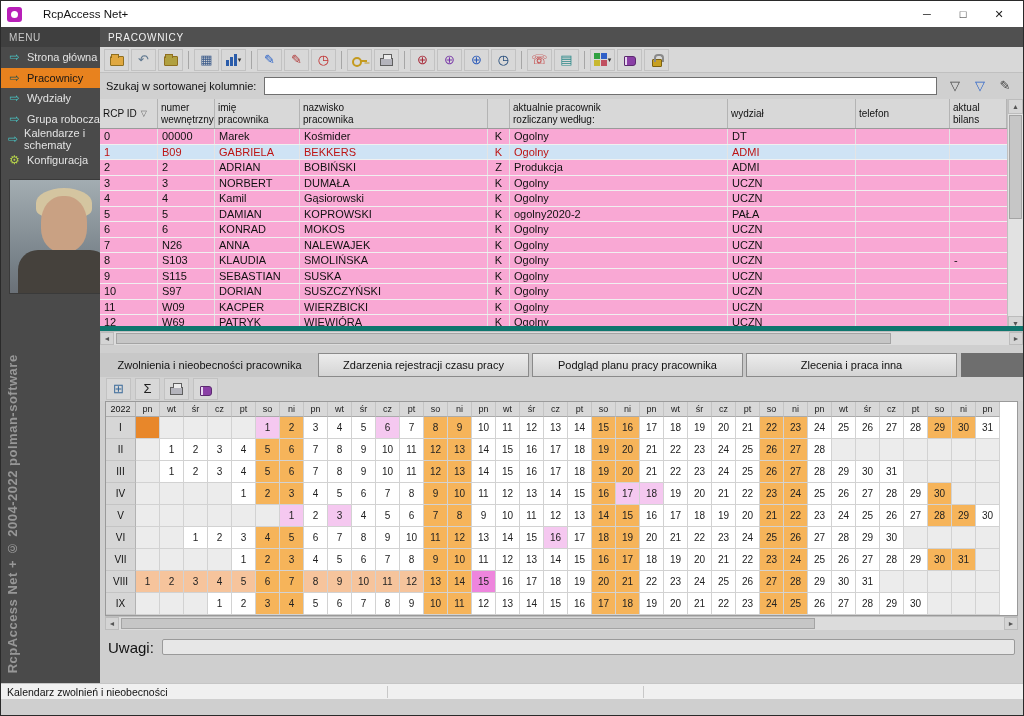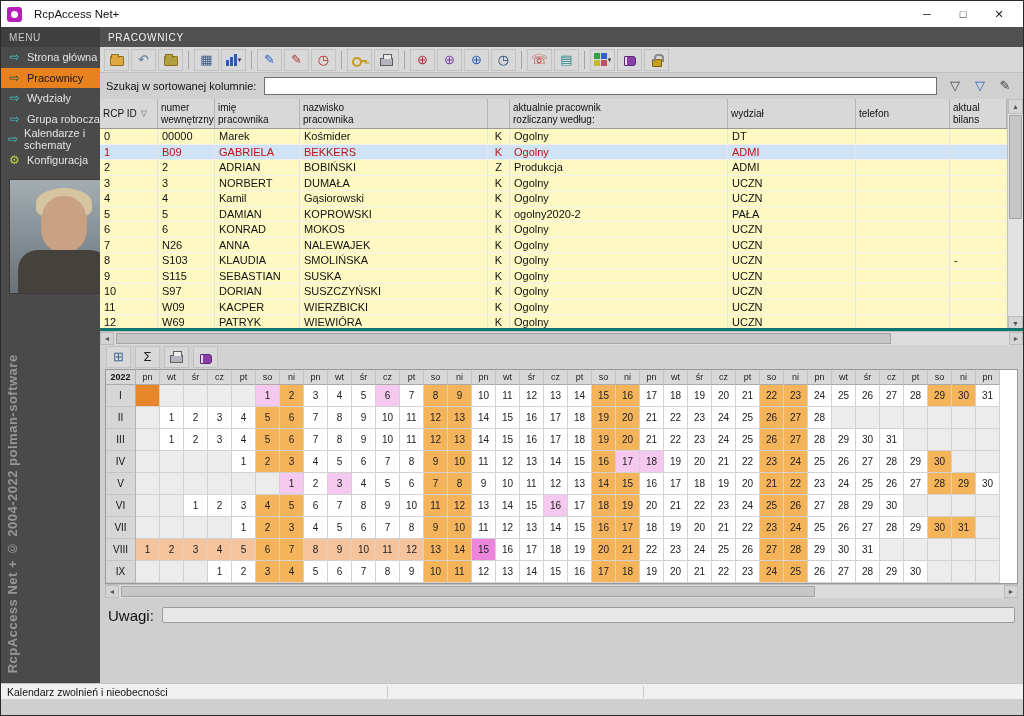--- a/index.html
+++ b/index.html
@@ -1,19 +1,19 @@
 <!DOCTYPE html>
 <html><head>
 <meta charset="utf-8">
 <style>
   *{box-sizing:border-box;margin:0;padding:0}
   body{background:#222;font-family:"Liberation Sans",sans-serif}
   .window{position:relative;width:1024px;height:716px;background:#cfcfcf;border:1px solid #2a2a2a;overflow:hidden}
   
-  .titlebar{height:26px;background:#fff;display:flex;align-items:center;padding:0 6px;gap:12px}
+  .titlebar{height:26px;background:#fff;display:flex;align-items:center;padding:0 6px;gap:21px}
   .app-icon{width:15px;height:15px;background:#b81fb8;border-radius:3px;position:relative}
   .app-icon::after{content:"";position:absolute;left:4px;top:4px;width:7px;height:7px;background:#fff;border-radius:50%}
   .title-text{font-size:11.5px;color:#111}
   .win-controls{margin-left:auto;display:flex}
   .win-btn{width:36px;height:24px;display:flex;align-items:center;justify-content:center;font-size:11px;color:#222}
   .menubar{height:18px;background:#fff;display:flex;align-items:center;padding-left:2px;border-bottom:1px solid #dedede}
   .menu-item{font-size:11.5px;padding:0 10px;color:#111}
   
   .main{display:flex;height:656px}
   .sidebar{width:99px;background:#4a4a4a;position:relative;flex:none}
@@ -51,21 +51,21 @@
   .ic-bars i:nth-child(1){height:6px}.ic-bars i:nth-child(2){height:9px}.ic-bars i:nth-child(3){height:12px}
   .ic-colors{display:grid;grid-template-columns:6px 6px;gap:1px}
   .ic-colors i{width:6px;height:6px;display:block}
   
   .search-row{height:26px;display:flex;align-items:center;padding:0 6px;gap:8px;background:#d0d0d0;flex:none}
   .search-label{font-size:11px;color:#111;white-space:nowrap}
   .search-input{flex:1;height:18px;border:1px solid #707070;background:#fff;font-size:11px;padding:0 4px;outline:none;font-family:inherit}
   .search-icons{display:flex;gap:5px;padding-right:2px}
   .s-btn{width:20px;height:20px;background:transparent;border:none;font-size:12px;display:flex;align-items:center;justify-content:center;padding:0}
   
-  .table-zone{position:relative;background:#fef9c3;height:232px;overflow:hidden;border-bottom:3px solid #0f766e;flex:none}
+  .table-zone{position:relative;background:#f9a8d4;height:232px;overflow:hidden;border-bottom:5px solid #0f766e;flex:none}
   .thead{display:grid;grid-template-columns:58px 57px 85px 188px 22px 218px 128px 94px 1fr;height:30px;background:#d8d8d8;border-bottom:1px solid #9a9a9a;padding-right:16px}
   .th{font-size:10px;line-height:12px;padding:2px 3px;border-right:1px solid #b4b4b4;white-space:pre-line;color:#111;display:flex;align-items:center;overflow:hidden}
   .sortmark{font-size:8px;color:#666;margin-left:4px}
   .tr{display:grid;grid-template-columns:58px 57px 85px 188px 22px 218px 128px 94px 1fr;height:15.5px;border-bottom:1px solid #f0f0f0}
   .td{font-size:11px;line-height:15px;padding:0 4px;border-right:1px solid #e4e4e4;white-space:nowrap;overflow:hidden;color:#111}
   .td.c{text-align:center;padding:0}
   .tr.selected{background:#cfe3f5}
   .tr.selected .td{color:#bd1414}
   .vscroll{position:absolute;top:0;right:0;width:16px;height:232px;background:#e2e2e2;border-left:1px solid #c0c0c0}
   .vs-btn{width:15px;height:15px;font-size:7px;color:#555;display:flex;align-items:center;justify-content:center;background:#d6d6d6;border:1px solid #bcbcbc}
@@ -79,21 +79,21 @@
   .cal-hs .hs-thumb{width:76%}
   
   .tabs{height:24px;margin-top:8px;display:flex;align-items:stretch;background:#c8c8c8;padding-left:4px;flex:none}
   .tab{min-width:211px;display:flex;align-items:center;justify-content:center;font-size:11px;color:#111;border:1px solid #8a8a8a;background:linear-gradient(#ececec,#d4d4d4);margin-right:3px;padding:0 8px;white-space:nowrap}
   .tab.active{background:#c8c8c8;border-color:transparent}
   .tabs-filler{flex:1;background:#6e6e6e;margin-left:1px}
   
   .cal-toolbar{height:24px;background:#d2d2d2;display:flex;align-items:center;gap:4px;padding:0 6px;flex:none}
   .calendar-wrap{margin:0 5px;overflow:hidden;border:1px solid #9a9a9a;background:#fff;flex:none}
   .cal-row{display:flex}
-  .cal-corner{width:30px;height:15px;flex:none;background:#d6d6d6;font-size:9px;font-weight:bold;display:flex;align-items:center;justify-content:center;border-right:1px solid #b2b2b2;border-bottom:1px solid #aaa;color:#111}
+  .cal-corner{width:30px;height:15px;flex:none;background:#d6d6d6;font-size:9px;font-weight:normal;display:flex;align-items:center;justify-content:center;border-right:1px solid #b2b2b2;border-bottom:1px solid #aaa;color:#111}
   .cdh{width:24px;height:15px;flex:none;font-size:9px;color:#222;background:#d8d8d8;display:flex;align-items:center;justify-content:center;border-right:1px solid #c4c4c4;border-bottom:1px solid #aaa}
   .crl{width:30px;height:22px;flex:none;background:#d6d6d6;font-size:10px;color:#111;display:flex;align-items:center;justify-content:center;border-right:1px solid #b2b2b2;border-bottom:1px solid #c4c4c4}
   .cd{width:24px;height:22px;flex:none;font-size:10px;color:#222;display:flex;align-items:center;justify-content:center;background:#fff;border-right:1px solid #d2d2d2;border-bottom:1px solid #d2d2d2}
   .cd.off{background:#ececec}
   .cd.we{background:#f6b45a}
   .cd.abs{background:#f6c49c}
   .cd.hol{background:#f5c8f0}
   .cd.hol2{background:#ee85dd}
   .cd.sel{background:#e8872a}
   
@@ -420,20 +420,27 @@
           <div class="vs-thumb"></div>
           <div class="vs-btn bottom">▼</div>
         </div>
       </div>
       <div class="hscroll">
         <div class="hs-btn l">◄</div>
         <div class="hs-thumb"></div>
         <div class="hs-btn r">►</div>
       </div>
 
+      <div class="tabs" id="tabs">
+          <div class="tab active">Zwolnienia i nieobecności pracownika</div>
+          <div class="tab">Zdarzenia rejestracji czasu pracy</div>
+          <div class="tab">Podgląd planu pracy pracownika</div>
+          <div class="tab">Zlecenia i praca inna</div>
+          <div class="tabs-filler"></div>
+        </div>
 
       <div class="cal-toolbar" id="cal-toolbar">
           <button class="tb-btn">
             <span class="ic-glyph" style="color: rgb(58, 106, 154);">⊞</span>
           </button>
           <button class="tb-btn">
             <span class="ic-glyph" style="color: rgb(32, 32, 32);">Σ</span>
           </button>
           <button class="tb-btn">
             <span class="ic-printer"></span>

